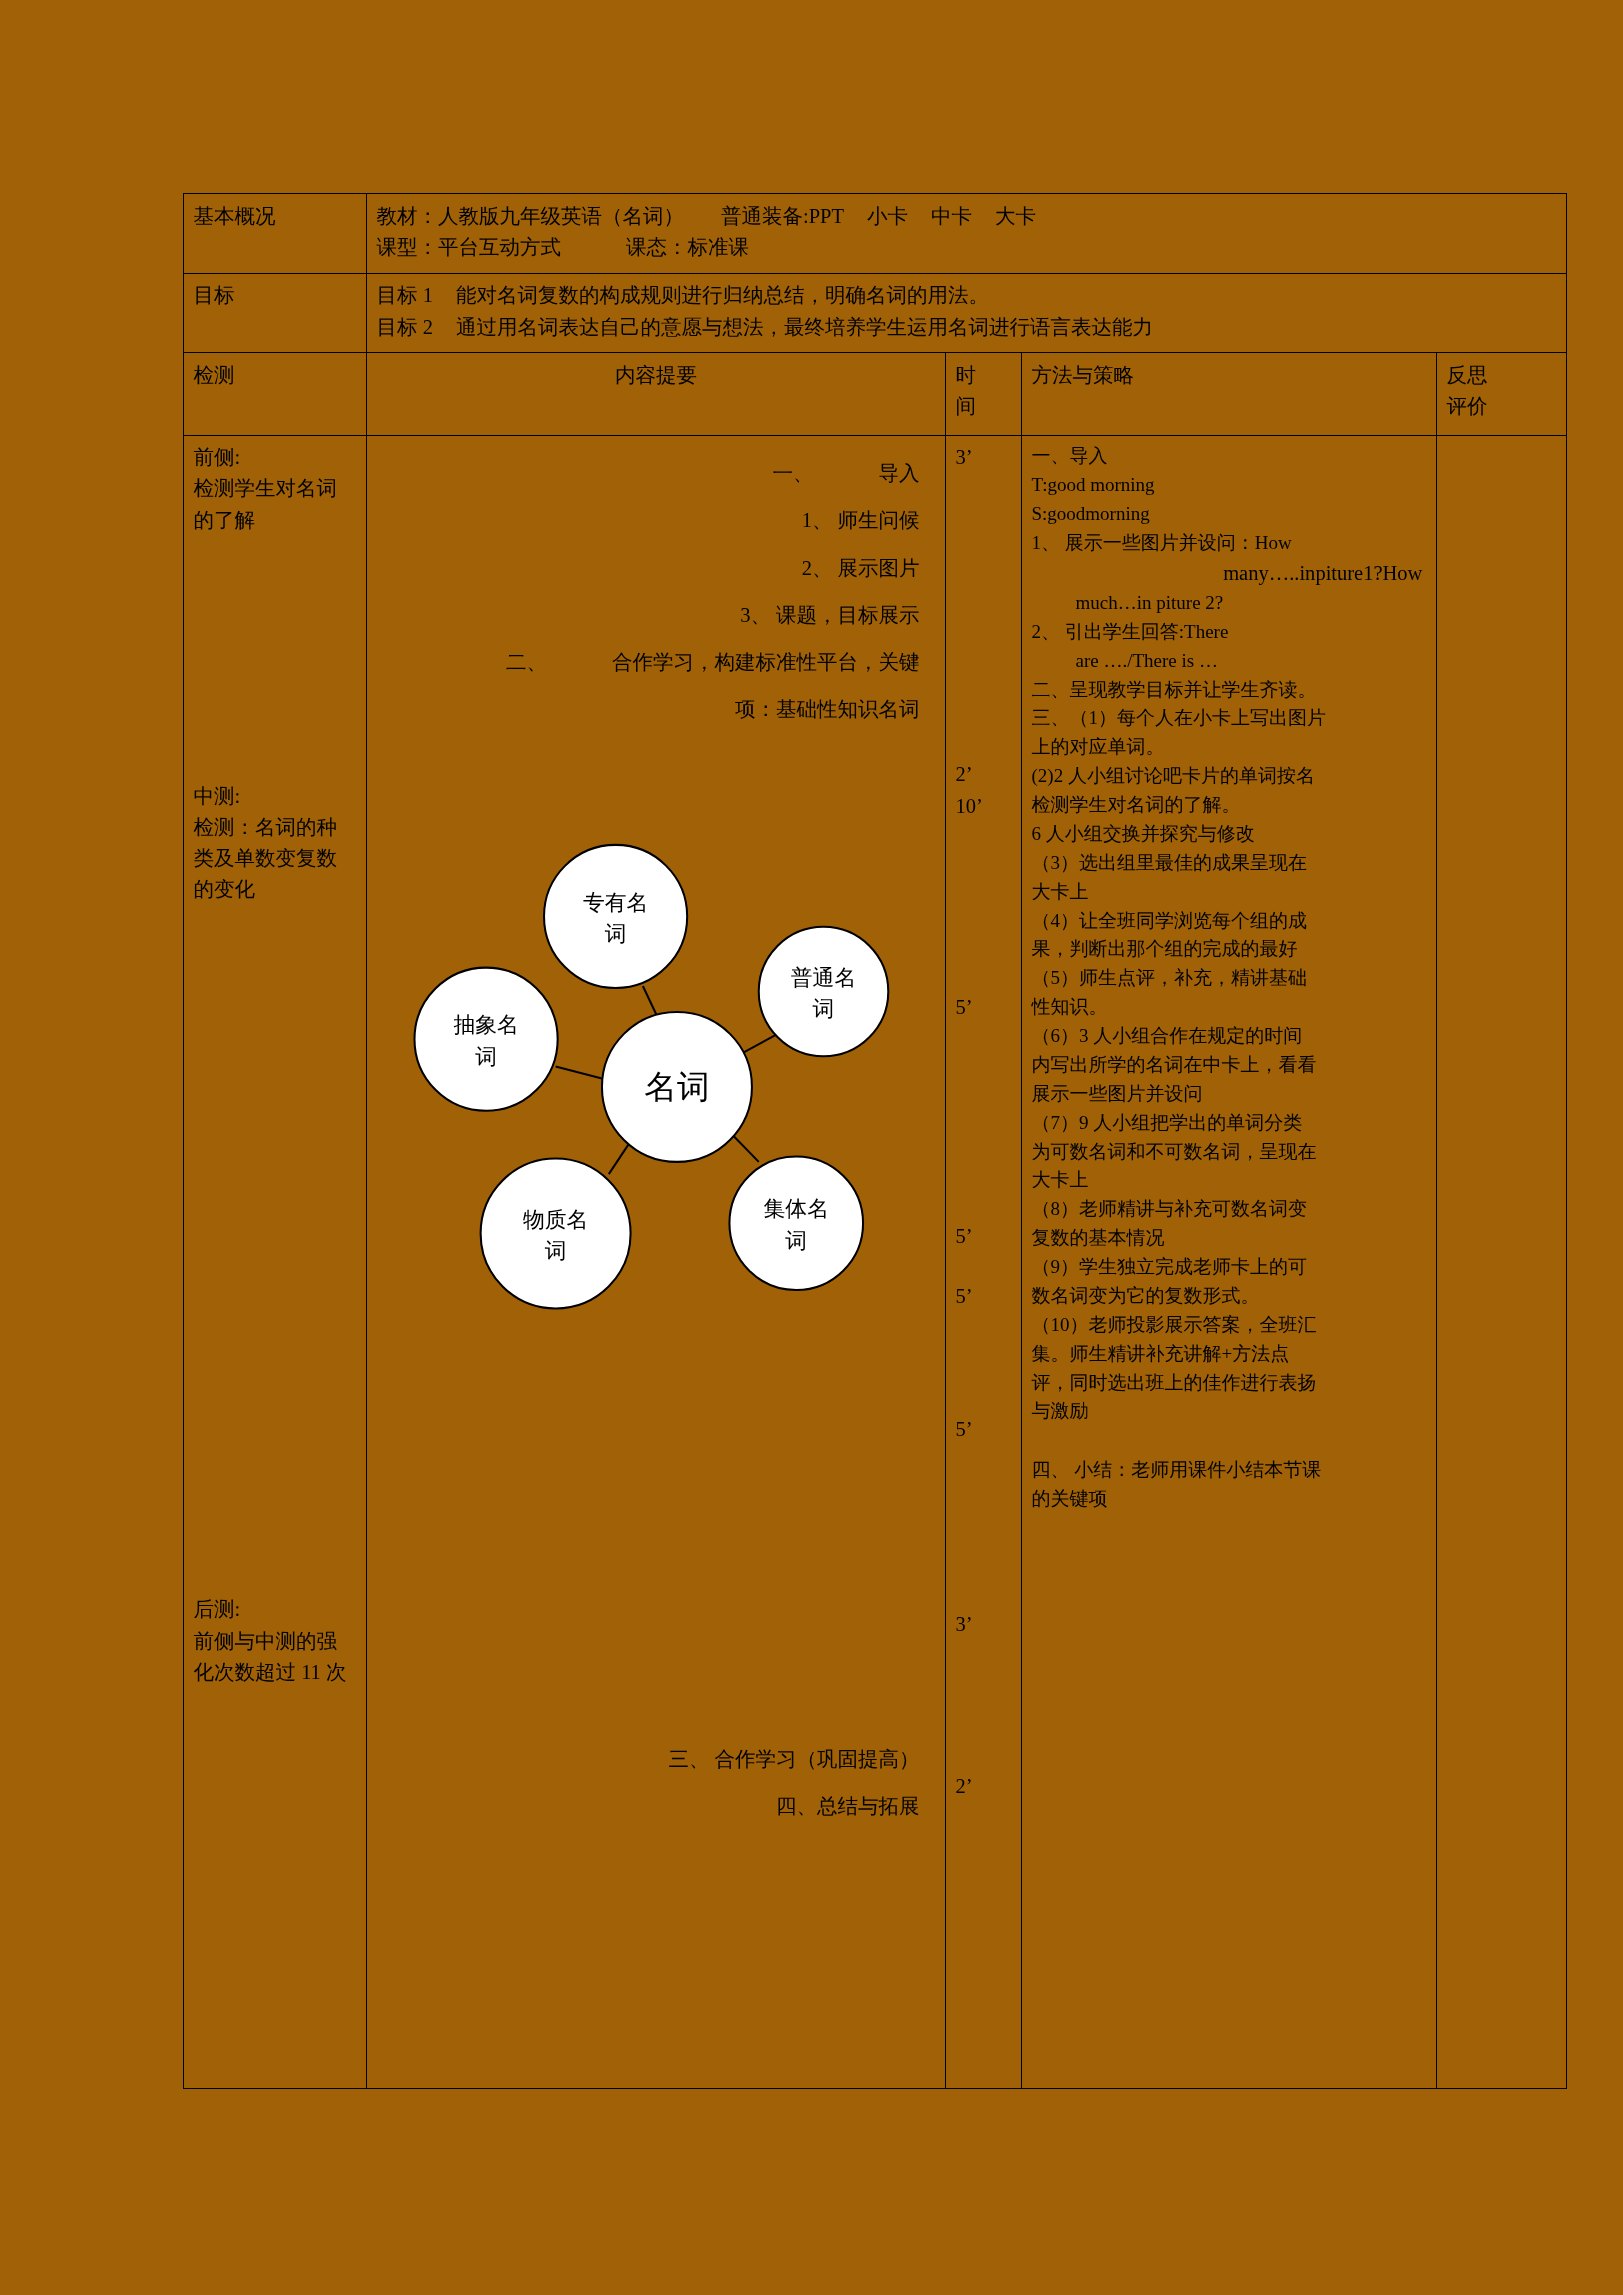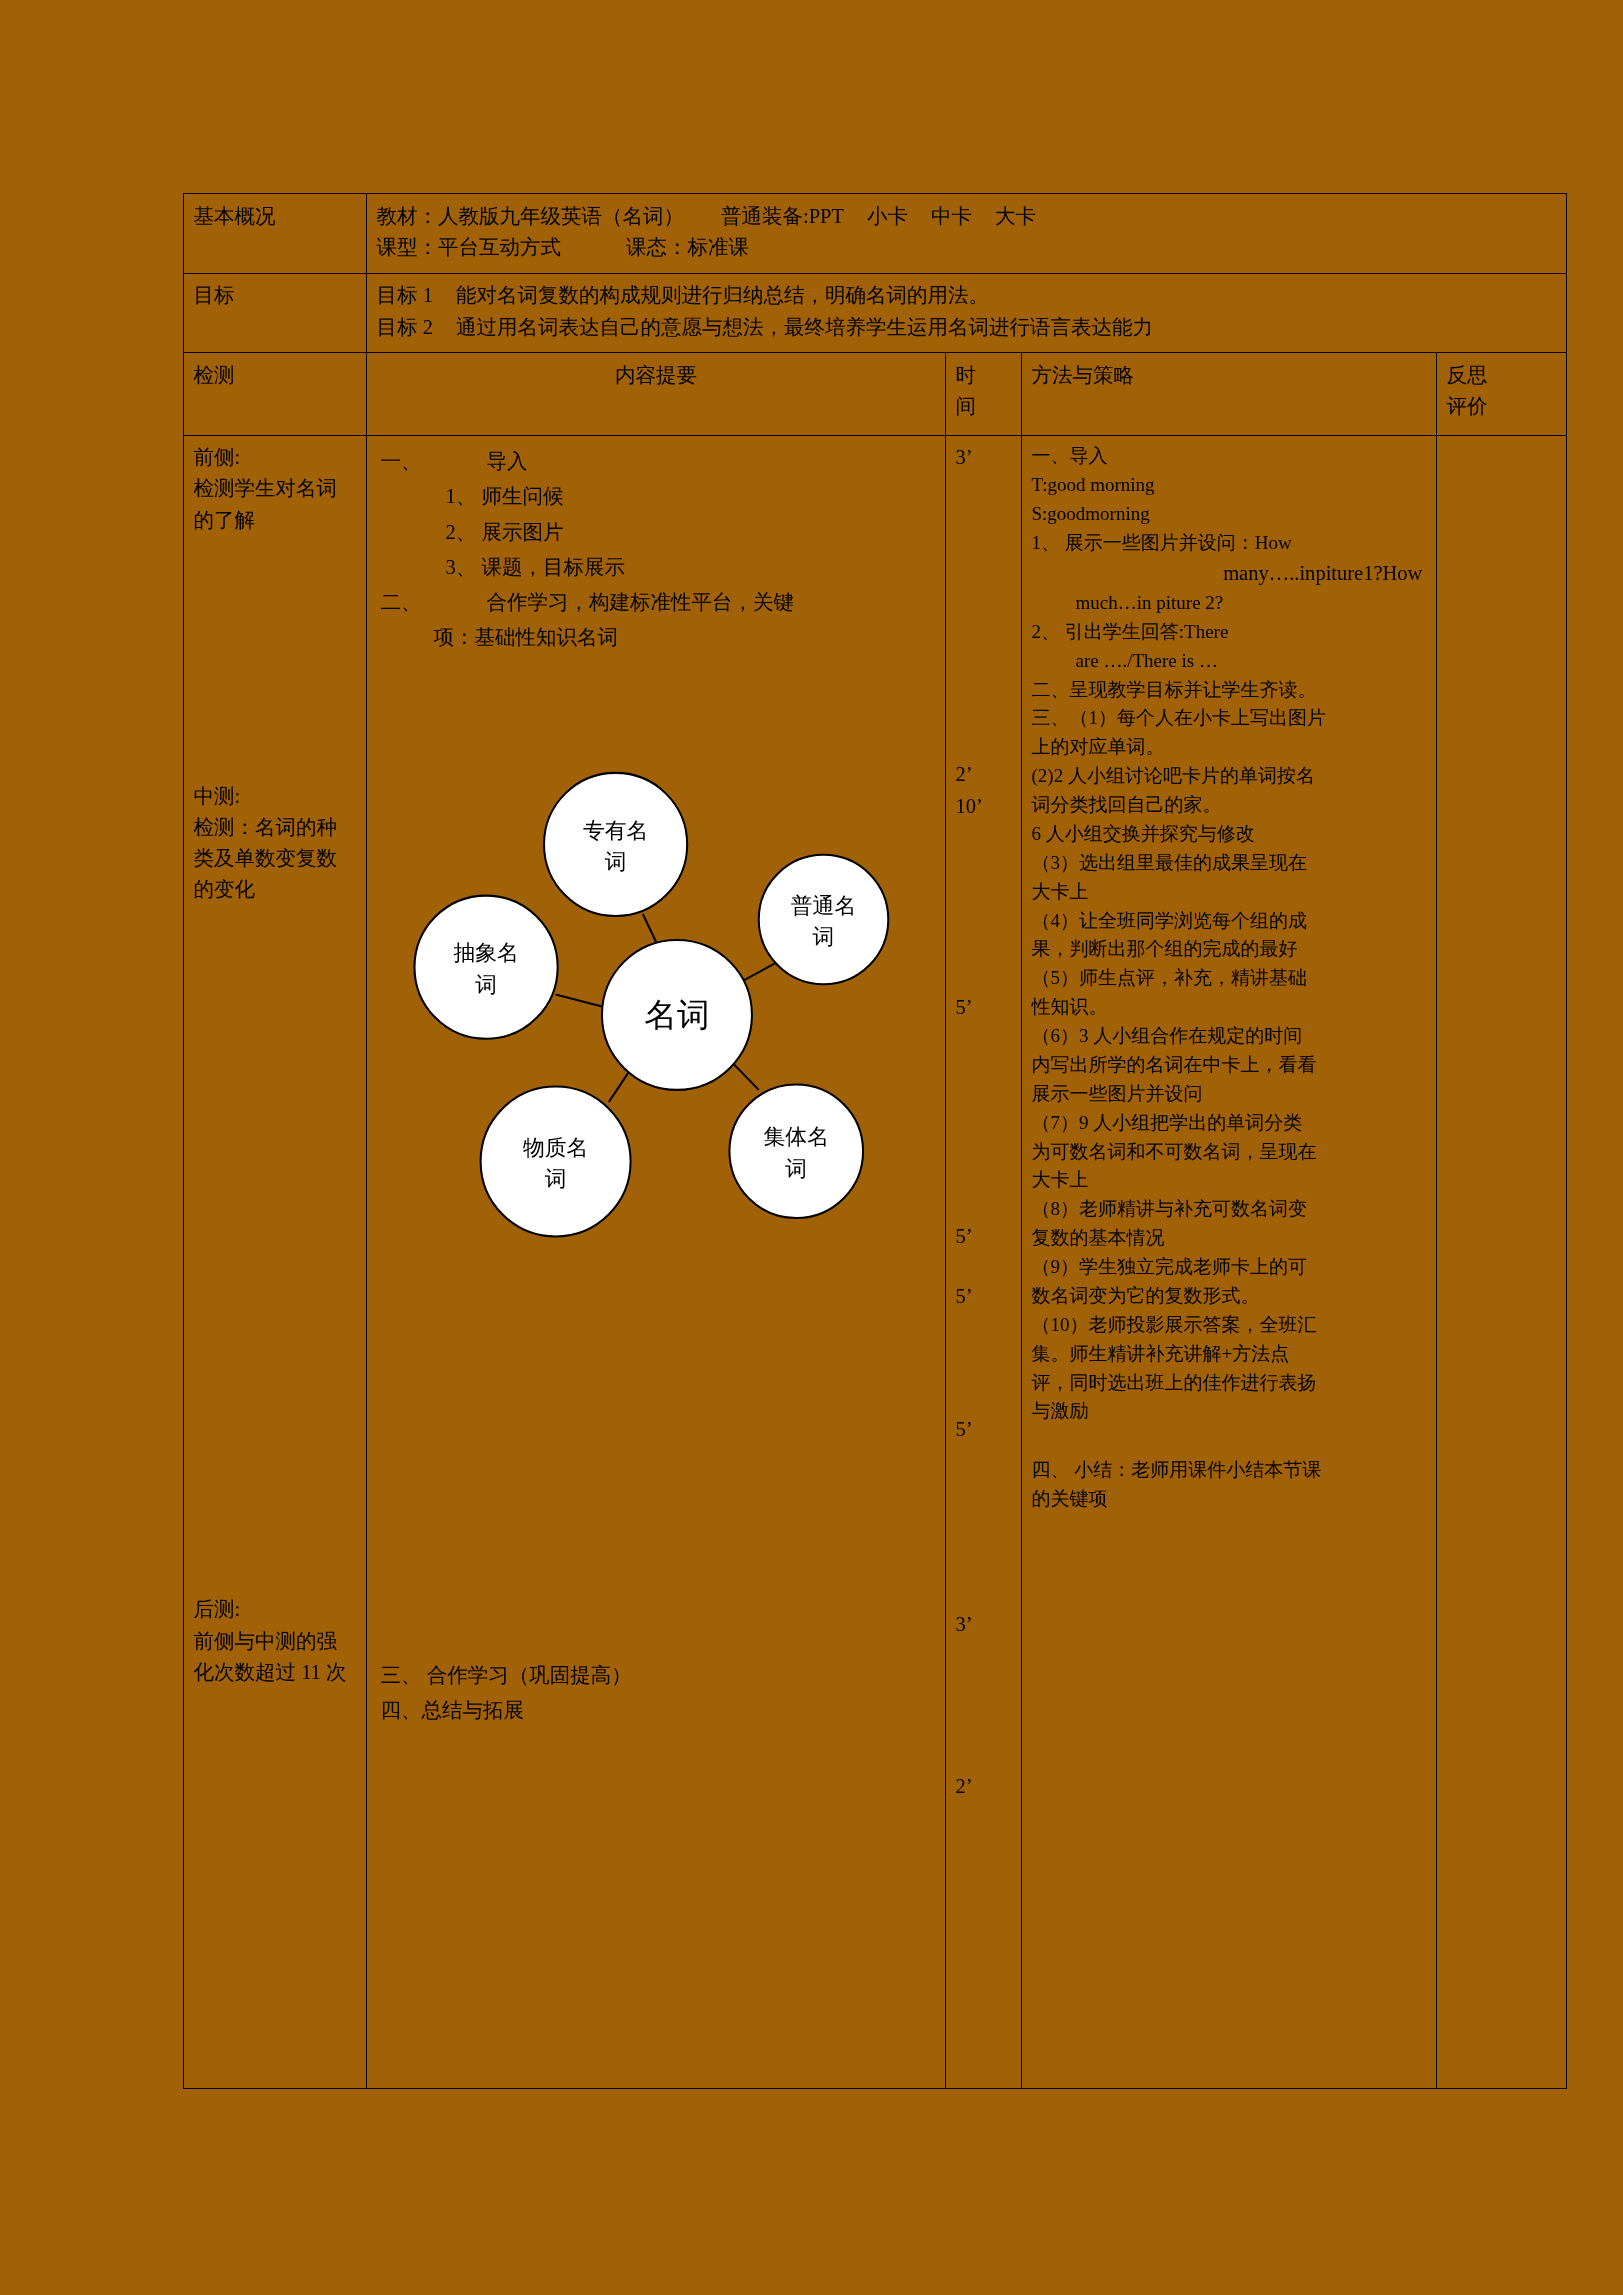--- a/index.html
+++ b/index.html
@@ -81,21 +81,21 @@
   }
   .method-col .num-indent {
     padding-left: 44px;
   }
   .spread {
     display: flex;
     justify-content: flex-end;
     padding-left: 44px;
     padding-right: 4.1px;
   }
-  .content-col p { margin: 4px; }
+  .content-col p { margin: 16px; text-align: right; }
   .bottom-pad { height: 177px; }
 </style>
 </head>
 <body>
 
 <div class="page">
 
   <table class="doc-table">
     <colgroup>
       <col class="c-label">
@@ -254,21 +254,21 @@
           <span>…..in</span>
           <span>piture1?How</span>
         </div>
         <p class="num-indent">much…in piture 2?</p>
         <p>2、 引出学生回答:There</p>
         <p class="num-indent">are …./There is …</p>
         <p>二、呈现教学目标并让学生齐读。</p>
         <p>三、（1）每个人在小卡上写出图片</p>
         <p>上的对应单词。</p>
         <p>(2)2 人小组讨论吧卡片的单词按名</p>
-        <p>词分类找回自己的家。</p>
+        <p>检测学生对名词的了解。</p>
         <p>6 人小组交换并探究与修改</p>
         <p>（3）选出组里最佳的成果呈现在</p>
         <p>大卡上</p>
         <p>（4）让全班同学浏览每个组的成</p>
         <p>果，判断出那个组的完成的最好</p>
         <p>（5）师生点评，补充，精讲基础</p>
         <p>性知识。</p>
         <p>（6）3 人小组合作在规定的时间</p>
         <p>内写出所学的名词在中卡上，看看</p>
         <p>展示一些图片并设问</p>

